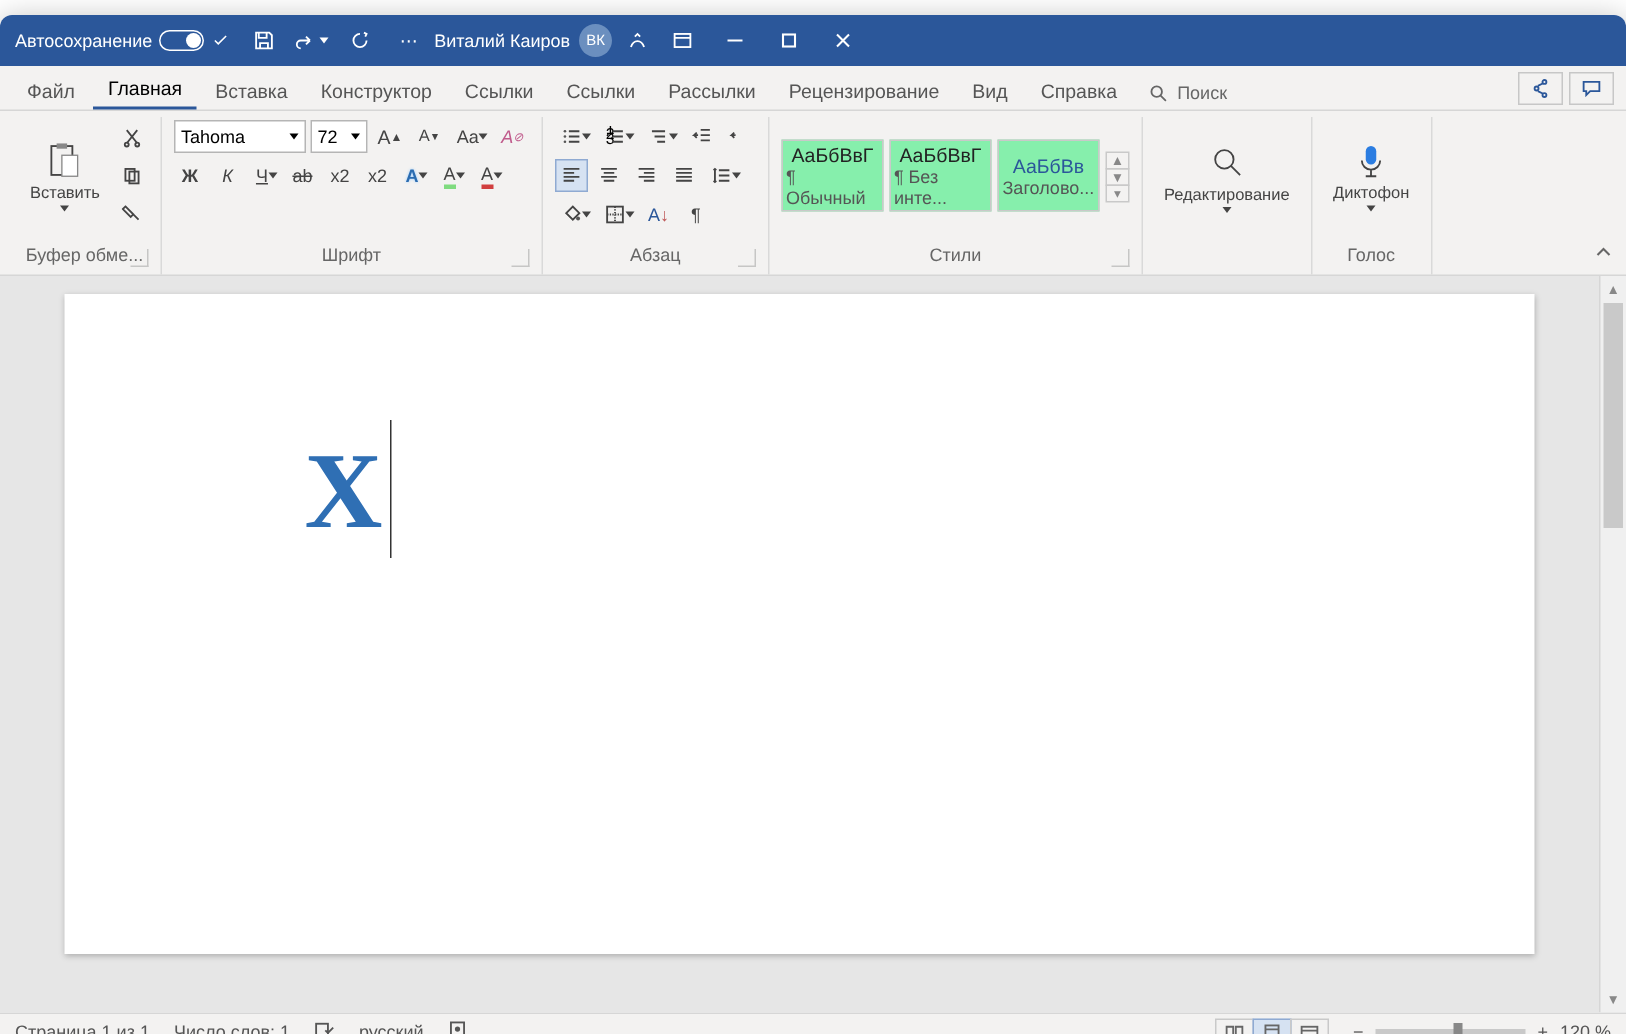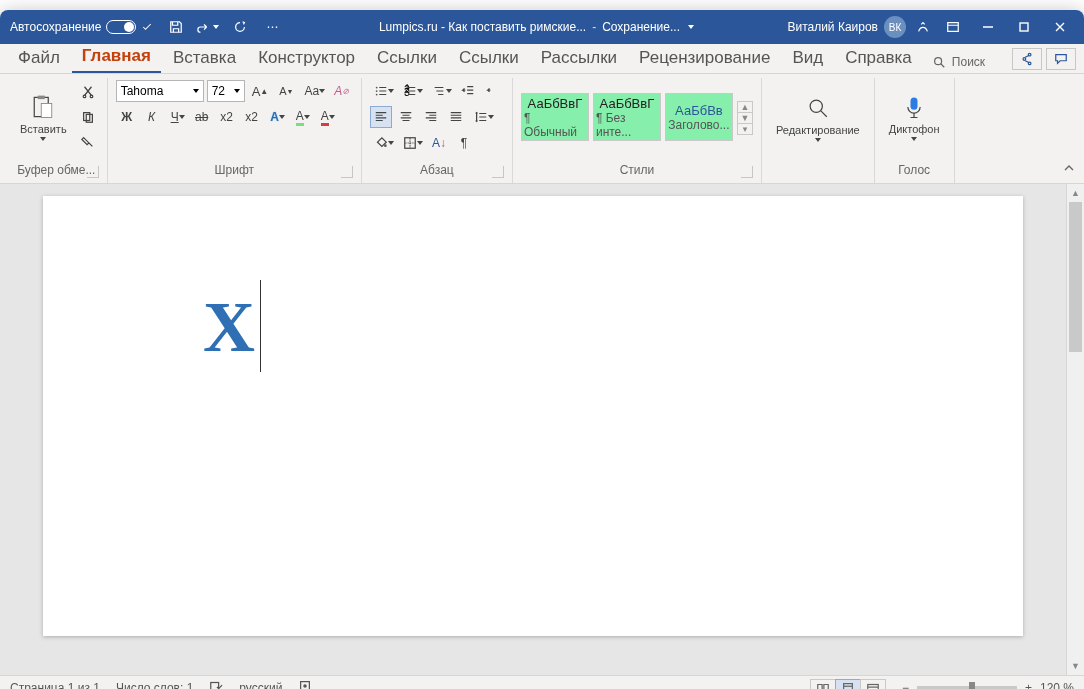--- a/index.html
+++ b/index.html
@@ -14,22 +14,22 @@
 .tb-btn{width:26px;height:26px;display:flex;align-items:center;justify-content:center;color:#fff}
 .tb-btn svg{width:14px;height:14px}
 .title-center{flex:1;display:flex;align-items:center;justify-content:center;gap:6px;font-size:12px;min-width:0;overflow:hidden;white-space:nowrap}
 .title-center .sep{opacity:.8}
 .userblock{display:flex;align-items:center;gap:6px}
 .avatar{width:22px;height:22px;border-radius:50%;background:#6b8fbf;color:#fff;display:flex;align-items:center;justify-content:center;font-size:10px}
 .winctrl{display:flex;align-items:center}
 .winctrl .tb-btn{width:36px;height:30px}
 
 .tabbar{height:30px;background:#f3f2f1;border-bottom:1px solid #d6d6d6;display:flex;align-items:flex-end;padding:0 8px;gap:2px}
-.tab{padding:6px 10px 5px;color:#555;font-size:17px;cursor:pointer}
-.tab.active{color:#c2410c;border-bottom:2px solid #2b579a;font-weight:700}
+.tab{padding:6px 10px 5px;color:#555;font-size:13px;cursor:pointer}
+.tab.active{color:#000000;border-bottom:2px solid #2b579a;font-weight:400}
 .tabfill{flex:1}
 .search{display:flex;align-items:center;gap:6px;color:#666;padding:4px 8px}
 .tabright{display:flex;align-items:center;gap:4px;padding-bottom:3px}
 .tabright .mini{width:30px;height:22px;border:1px solid #c7c7c7;display:flex;align-items:center;justify-content:center;color:#2b579a}
 
 .ribbon{background:#f3f2f1;border-bottom:1px solid #d6d6d6;display:flex;padding:4px 6px 0;position:relative}
 .group{border-right:1px solid #d9d9d9;padding:2px 8px 2px;display:flex;flex-direction:column;align-items:center}
 .group:last-child{border-right:none}
 .group .body{flex:1;display:flex;align-items:center;gap:4px;padding-bottom:6px}
 .group .label{font-size:11px;color:#666;padding:3px 0 4px;display:flex;align-items:center;gap:6px;width:100%;justify-content:center;position:relative}
@@ -101,26 +101,20 @@
       <div class="tb-btn">
           <svg viewBox="0 0 16 16">
             <path d="M8 3a5 5 0 1 0 5 5" class="icon-line" stroke="#fff"></path>
             <path d="M11 2l2 1-1 2" class="icon-line" stroke="#fff"></path>
           </svg>
         </div>
       <div class="tb-btn">
           <span style="color:#fff">⋯</span>
         </div>
     </div>
-    <div class="title-center">
-      <span>Lumpics.ru - Как поставить римские...</span>
-      <span class="sep">-</span>
-      <span>Сохранение...</span>
-      <span class="dd-caret" style="color:#fff;margin-left:2px"></span>
-    </div>
     <div class="userblock">
       <span>Виталий Каиров</span>
       <span class="avatar">ВК</span>
     </div>
     <div class="tb-btn">
         <svg viewBox="0 0 16 16">
           <path d="M3 13c2-6 8-6 10 0 M6 5l2-2 2 2" class="icon-line" stroke="#fff"></path>
         </svg>
       </div>
     <div class="tb-btn">

